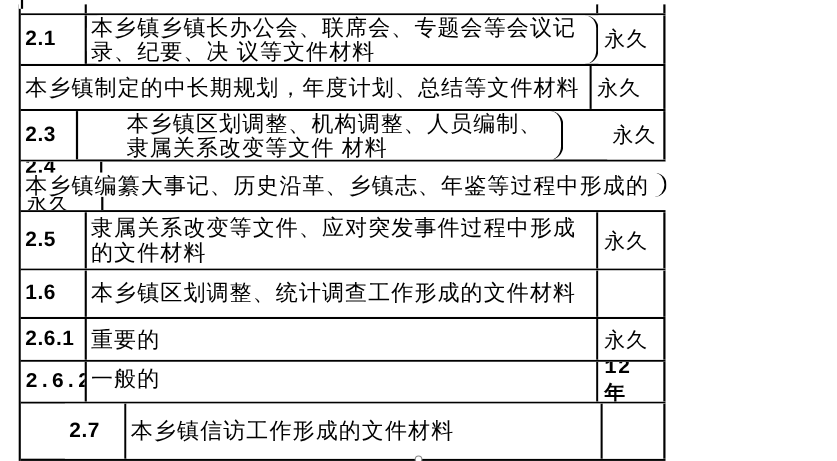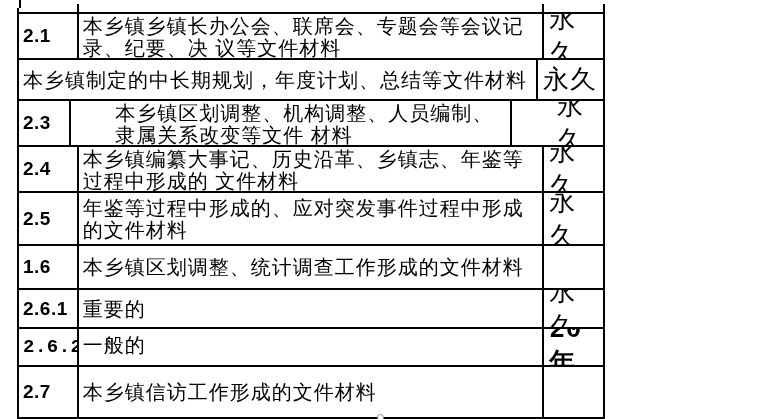--- a/index.html
+++ b/index.html
@@ -48,24 +48,25 @@
     line-height: 22px;
     letter-spacing: 1px;
     display: flex;
     align-items: center;
     padding-left: 4px;
     padding-right: 2px;
   }
   .row.twoline .cell.desc {
     align-items: flex-start;
     padding-top: 1px;
+    border-radius: 12px;
   }
   .cell.ret {
     width: 75px;
-    font-size: 26px;
+    font-size: 19px;
     letter-spacing: 1px;
     display: flex;
     align-items: center;
     padding-left: 5px;
   }
   .cell.ret.bold { font-weight: bold; }
   
   .top-jog {
     position: absolute;
     left: 17px;
@@ -104,46 +105,46 @@
       </div>
       <div class="row" style="height: 41px;">
         <div class="cell desc">本乡镇制定的中长期规划，年度计划、总结等文件材料</div>
         <div class="cell ret">永久</div>
       </div>
       <div class="row twoline" style="height: 46px; gap: 40px;">
         <div class="cell num">2.3</div>
         <div class="cell desc">本乡镇区划调整、机构调整、人员编制、隶属关系改变等文件 材料</div>
         <div class="cell ret">永久</div>
       </div>
-      <div class="row twoline" style="height: 46px;">
+      <div class="row twoline" style="height: 46px; flex-direction: column;">
         <div class="cell num">2.4</div>
         <div class="cell desc">本乡镇编纂大事记、历史沿革、乡镇志、年鉴等过程中形成的 文件材料</div>
         <div class="cell ret">永久</div>
       </div>
       <div class="row" style="height: 53px;">
         <div class="cell num">2.5</div>
-        <div class="cell desc">年鉴等过程中形成的、应对突发事件过程中形成的文件材料</div>
+        <div class="cell desc">隶属关系改变等文件、应对突发事件过程中形成的文件材料</div>
         <div class="cell ret">永久</div>
       </div>
       <div class="row" style="height: 44px;">
         <div class="cell num">1.6</div>
         <div class="cell desc">本乡镇区划调整、统计调查工作形成的文件材料</div>
         <div class="cell ret"></div>
       </div>
       <div class="row" style="height: 39px;">
         <div class="cell num">2.6.1</div>
         <div class="cell desc">重要的</div>
         <div class="cell ret">永久</div>
       </div>
       <div class="row" style="height: 38px; font-family: Liberation Mono, monospace;">
         <div class="cell num">2.6.2</div>
         <div class="cell desc">一般的</div>
-        <div class="cell ret bold">20 年</div>
+        <div class="cell ret bold">12 年</div>
       </div>
-      <div class="row" style="height: 52px;">
+      <div class="row" style="height: 52px; padding-left: 40px;">
         <div class="cell num">2.7</div>
         <div class="cell desc">本乡镇信访工作形成的文件材料</div>
         <div class="cell ret"></div>
       </div>
     </div>
   <div class="top-jog"></div>
   <div class="anchor-dot"></div>
 </div>
 
 </body></html>

